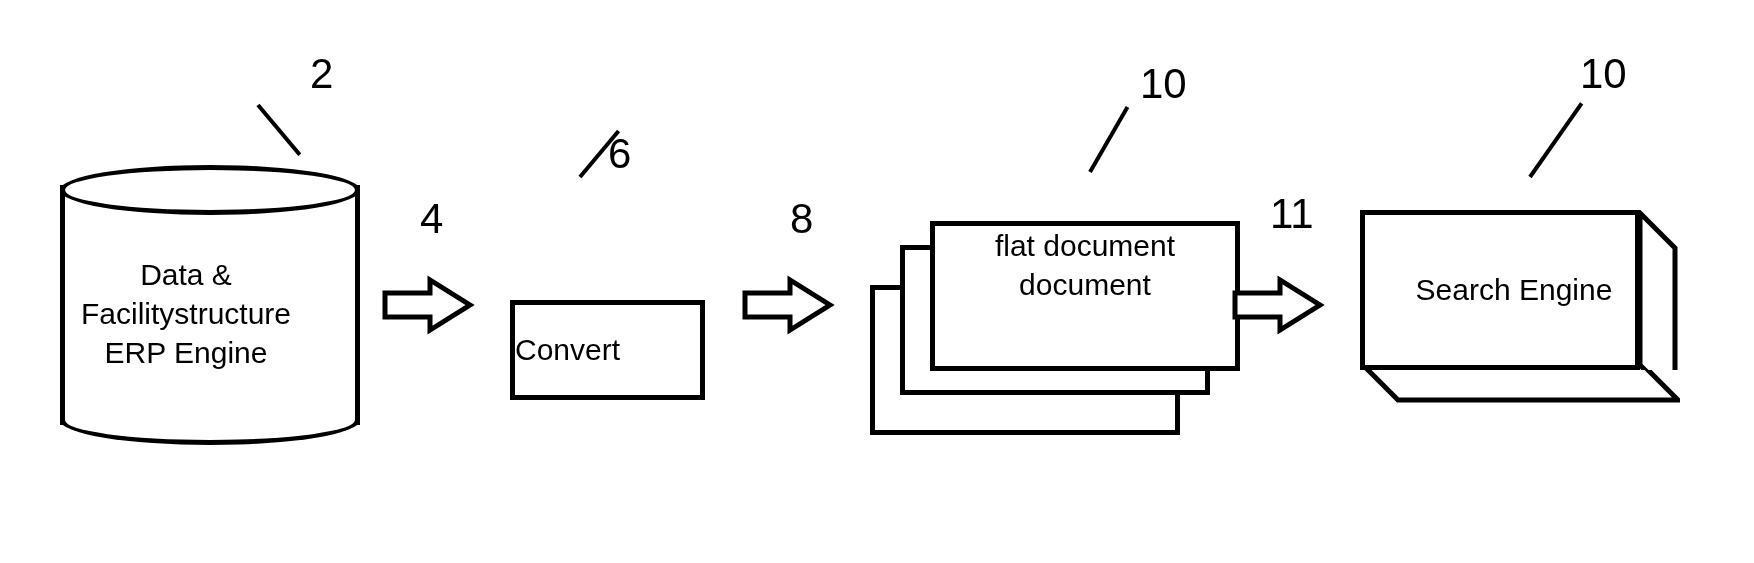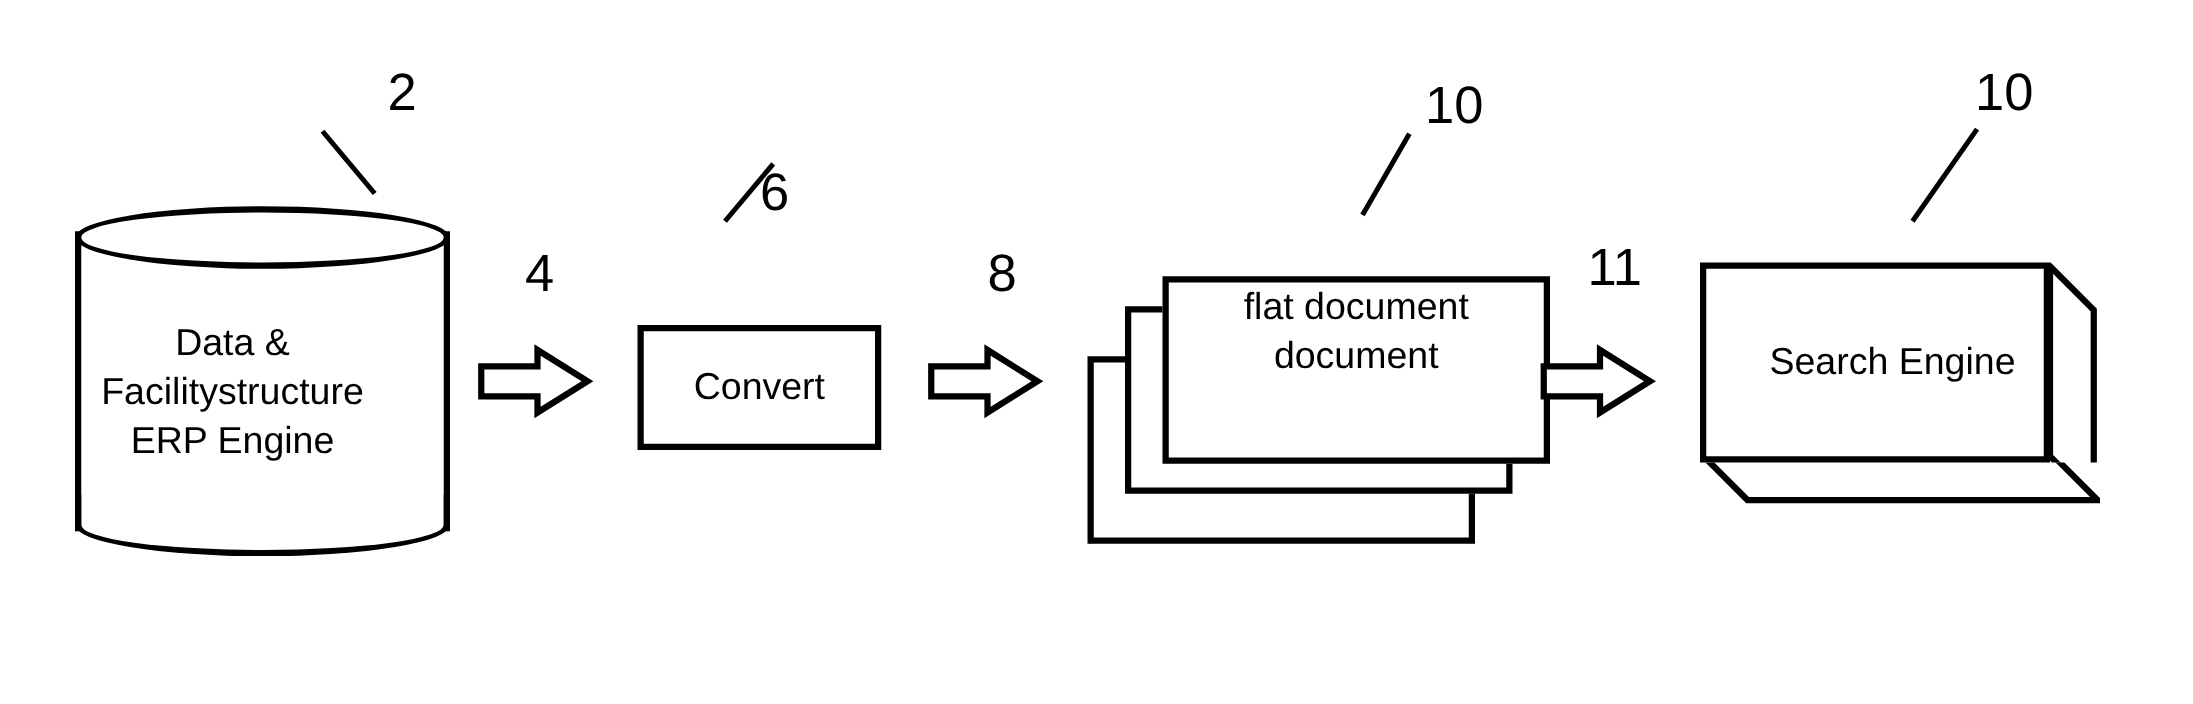--- a/index.html
+++ b/index.html
@@ -93,22 +93,23 @@
     .arrow-4 { left: 380px; top: 275px; }
     .arrow-8 { left: 740px; top: 275px; }
     .arrow-12 { left: 1230px; top: 275px; }
     
     .rect-box {
       position: absolute;
       border: 5px solid black;
       background: white;
       display: flex;
       align-items: center;
-      justify-content: center;
-      font-size: 30px;
+      justify-content: flex-start;
+      font-size: 30px;
+      margin-top: 40px;
     }
     .convert-box {
       left: 510px;
       top: 260px;
       width: 195px;
       height: 100px;
     }
     
     .doc-stack {
       position: absolute;

